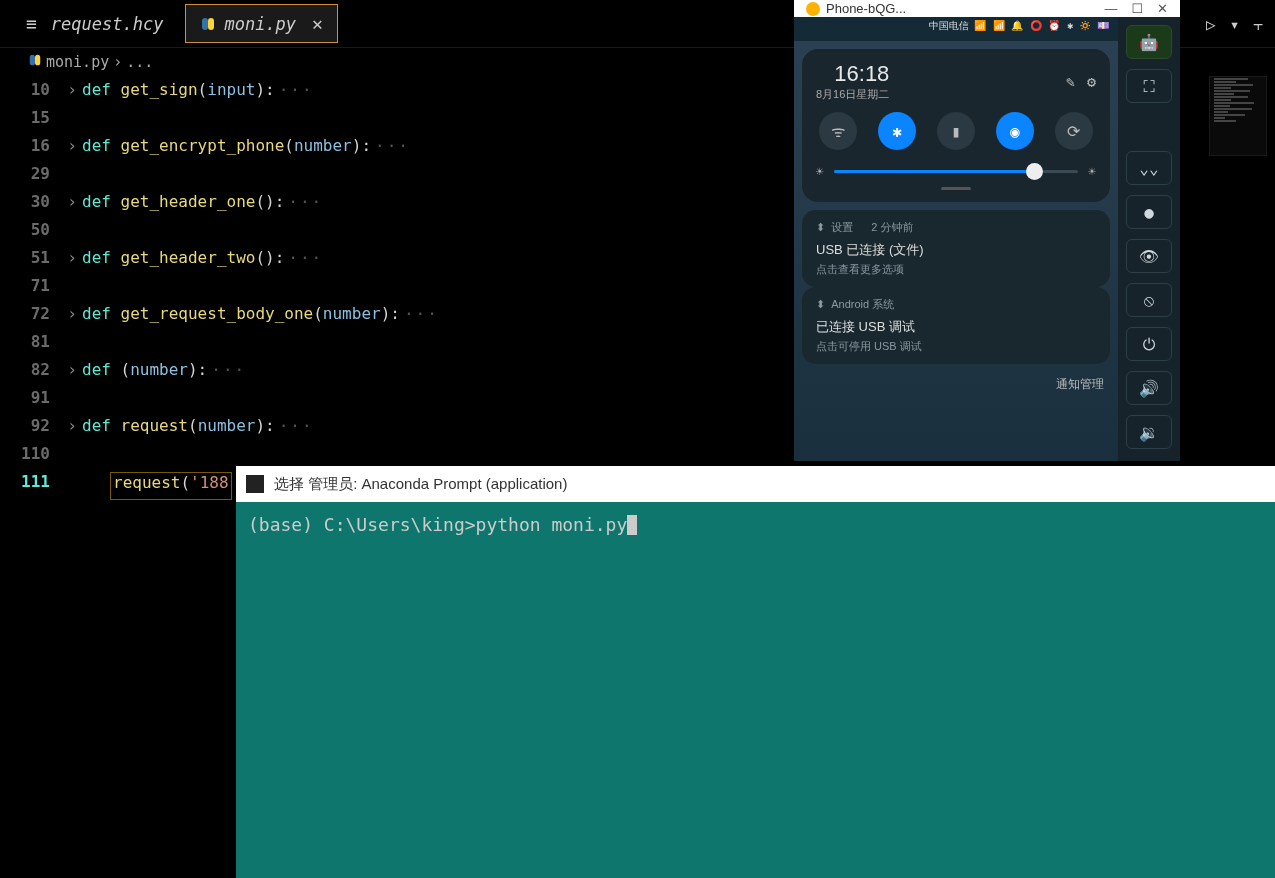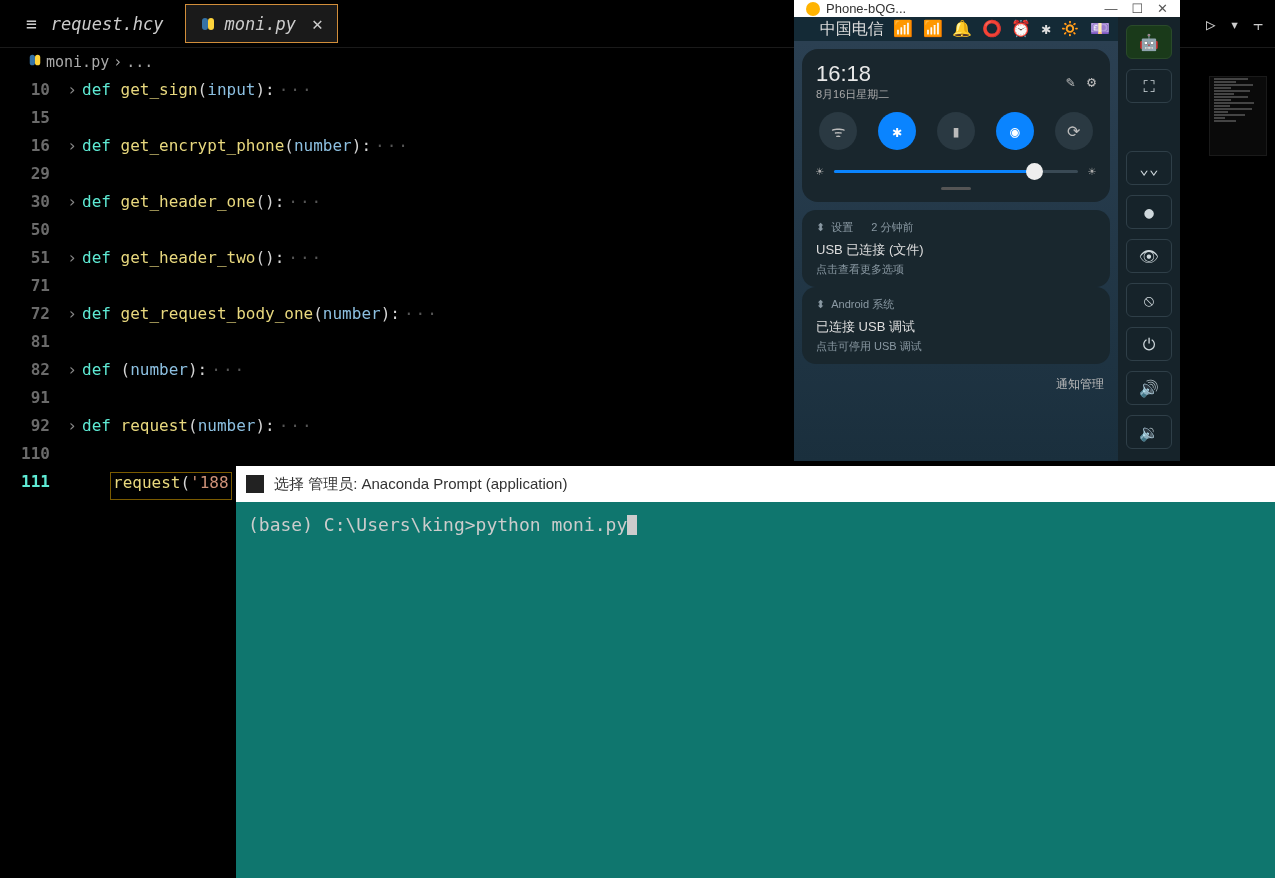--- a/index.html
+++ b/index.html
@@ -214,36 +214,37 @@
       flex: 1;
       background: linear-gradient(180deg, #2b4052 0%, #1a2f3d 100%);
       padding: 8px;
       display: flex;
       flex-direction: column;
       gap: 8px;
     }
     .phone-screen.statusbar {
       height: 24px;
       color: #ddd;
-      font-size: 16px;
+      font-size: 10px;
       text-align: right;
       padding: 2px 8px;
       background: transparent;
       flex:none;
     }
     .quick-panel {
       background: #19262d;
       border-radius: 16px;
       padding: 12px 14px;
     }
     .time-row {
       display:flex;
       justify-content: space-between;
       align-items:center;
       margin-bottom: 10px;
+      text-align: right;
     }
     .clock-time { color: #e8e8e8; font-size: 22px; font-family: sans-serif; }
     .clock-date { color: #aaa; font-size: 11px; font-family: sans-serif; }
     .time-icons { display:flex; gap:12px; color:#bbb; font-size:15px; }
     .qs-row {
       display:flex;
       gap:14px;
       justify-content: space-around;
       margin-bottom: 14px;
     }

